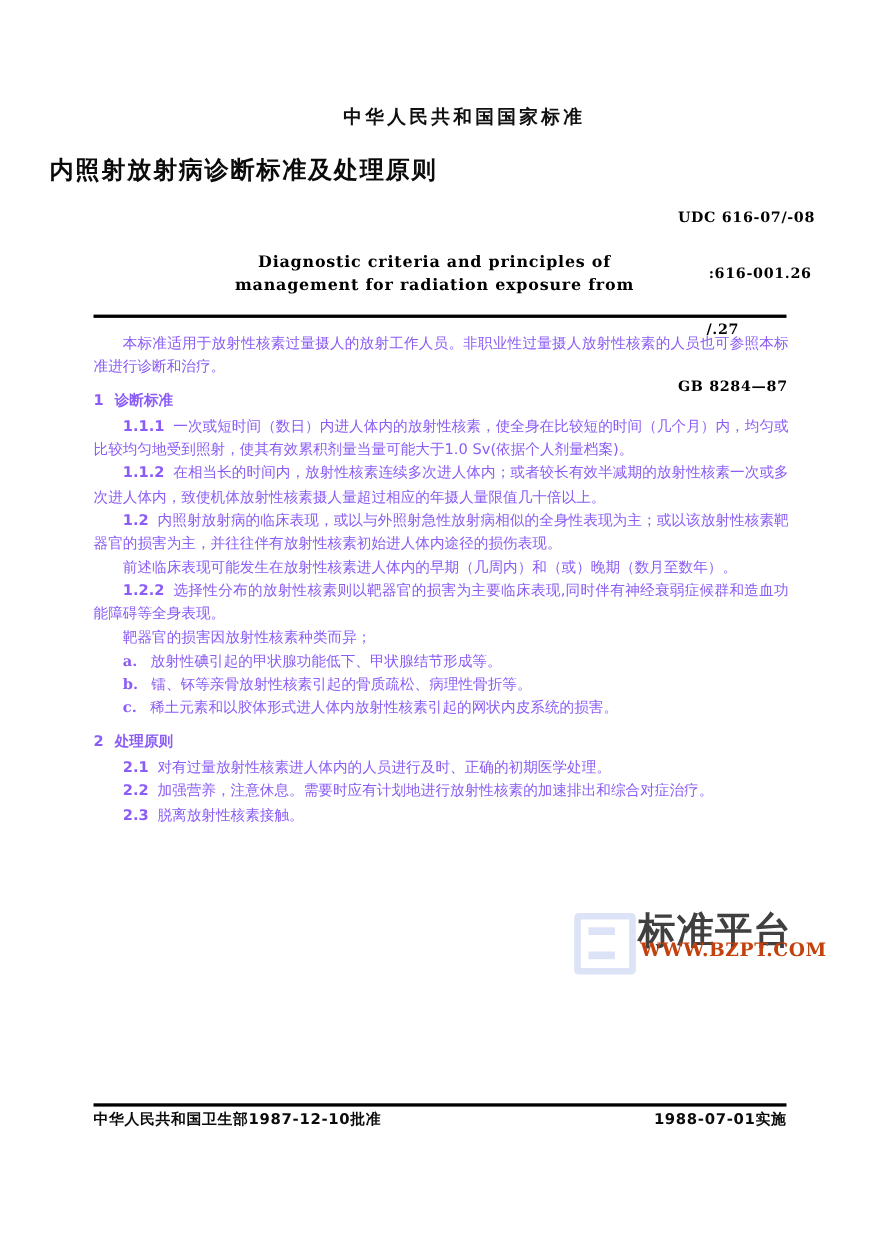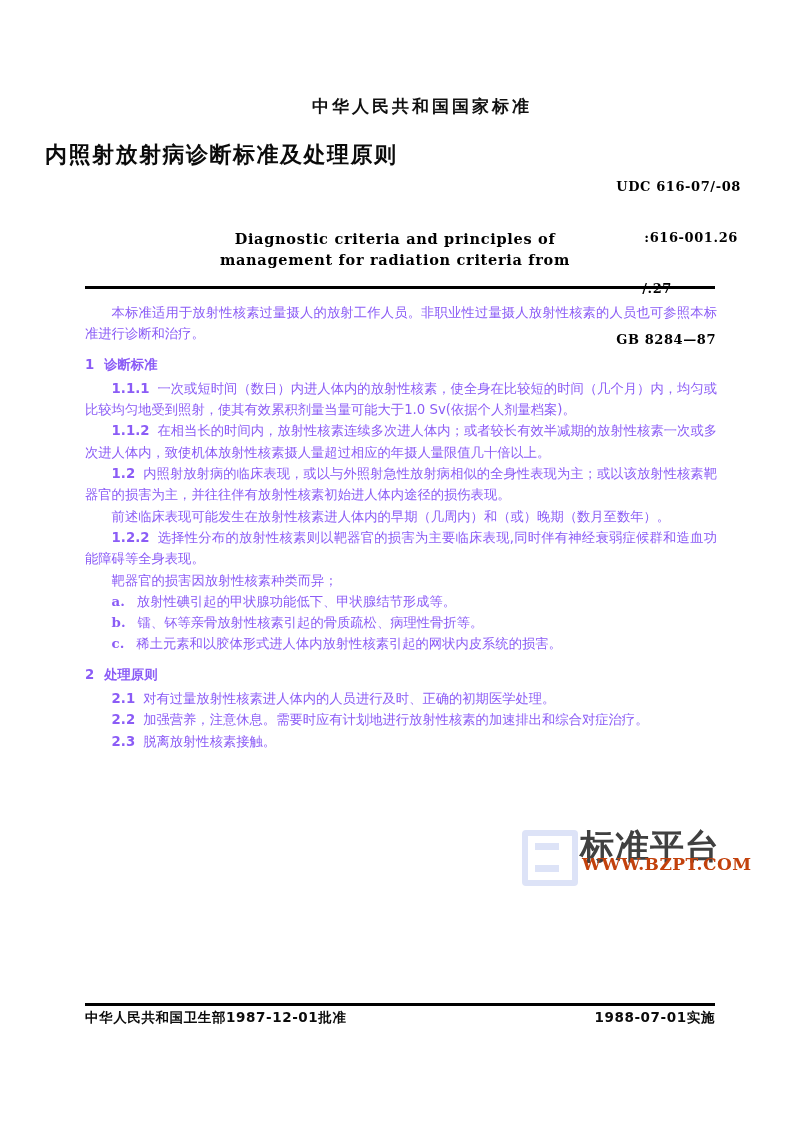--- a/index.html
+++ b/index.html
@@ -46,21 +46,21 @@
     text-align: left;
     font-size: 22px;
     font-weight: bold;
     letter-spacing: 1.5px;
     color: #0b0b0b;
     font-family: Liberation Mono, monospace;
   }
   .udc-block {
     position: absolute;
     right: 58px;
-    top: 4px;
+    top: 16px;
     font-family: "DejaVu Serif", "Liberation Serif", serif;
     font-size: 13px;
     font-weight: bold;
     line-height: 17px;
     letter-spacing: 0.6px;
     white-space: pre;
     text-align: left;
   }
   .udc-block .l2 { padding-left: 28px; }
   .udc-block .l3 { padding-left: 26px; }
@@ -223,21 +223,21 @@
       <div class="udc-block">
         <div class="l1">UDC 616-07/-08</div>
         <div class="l2">:616-001.26</div>
         <div class="l3">/.27</div>
         <div class="l4">GB 8284—87</div>
       </div>
     </div>
 
     <div class="en-title">
       <div>Diagnostic criteria and principles of</div>
-      <div>management for radiation criteria from</div>
+      <div>management for radiation exposure from</div>
     </div>
   </div>
 
   <div class="rule-thick"></div>
 
   <div class="body">
 
     <p class="para">本标准适用于放射性核素过量摄人的放射工作人员。非职业性过量摄人放射性核素的人员也可参照本标准进行诊断和治疗。</p>
 
     <div class="sp-sec"></div>
@@ -282,17 +282,17 @@
 
   <div class="watermark">
     <div class="wm-logo"></div>
     <div class="wm-cn">标准平台</div>
     <div class="wm-url">WWW.BZPT.COM</div>
   </div>
 
   <div class="rule-footer"></div>
 
   <div class="footer">
-    <span>中华人民共和国卫生部1987-12-01批准</span>
+    <span>中华人民共和国卫生部1987-12-10批准</span>
     <span>1988-07-01实施</span>
   </div>
 
 </div>
 
 </body></html>

